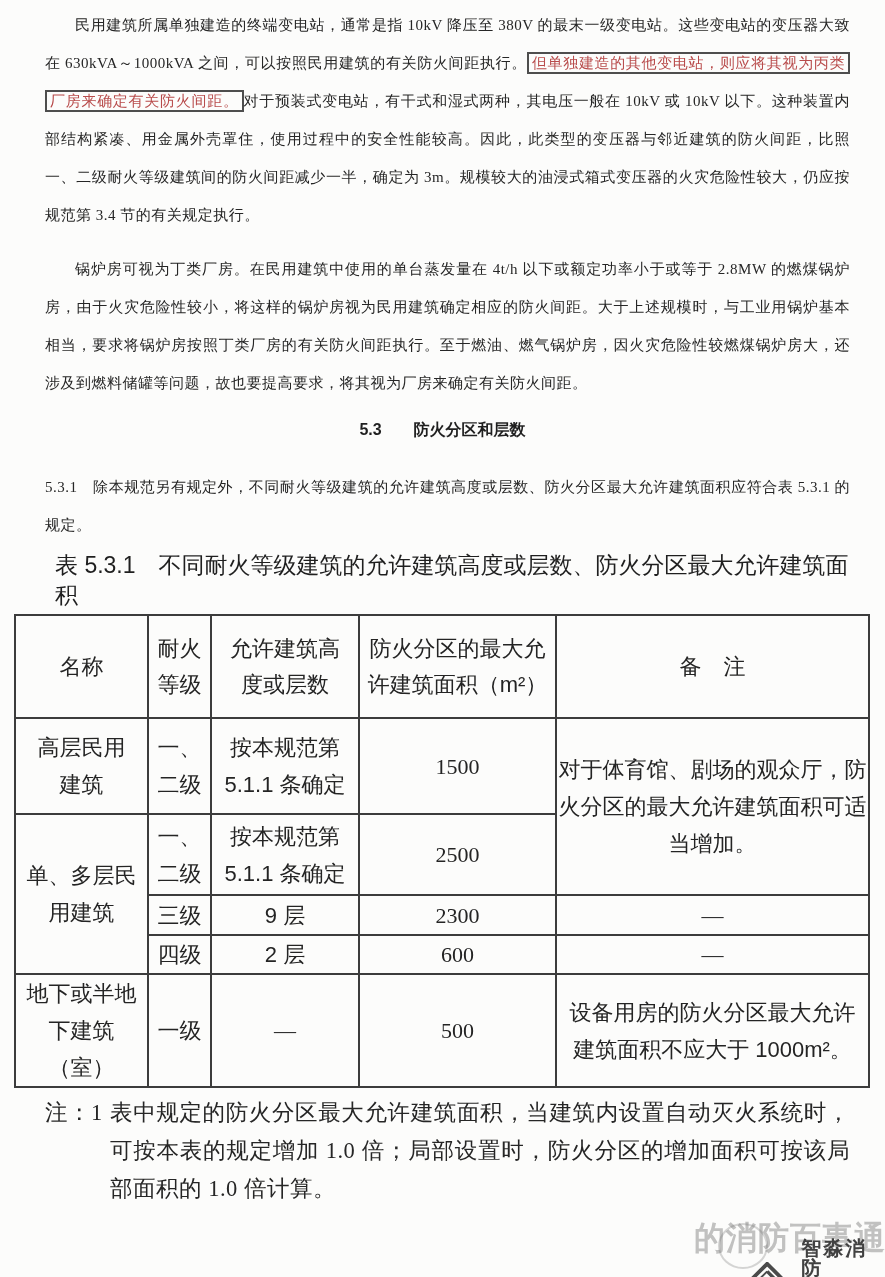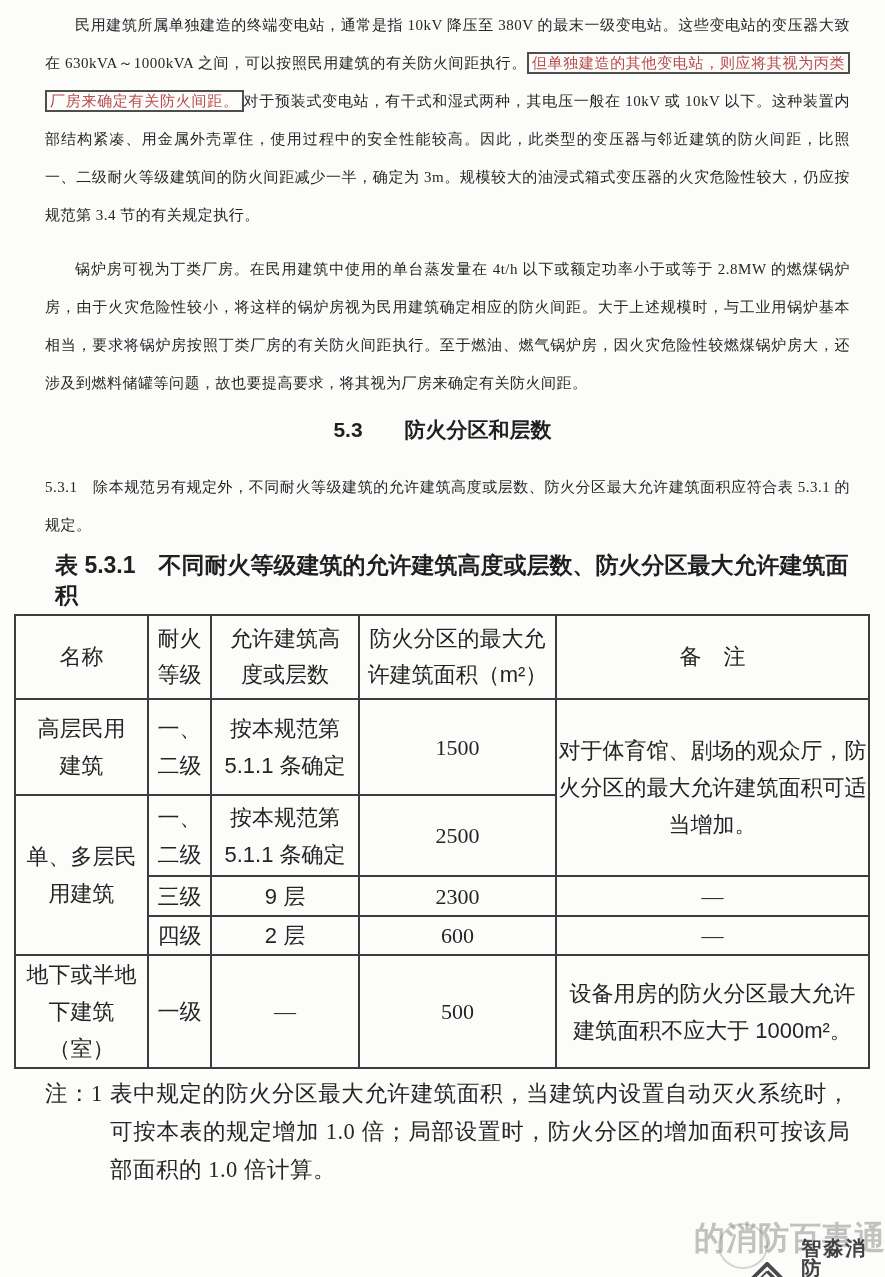--- a/index.html
+++ b/index.html
@@ -14,46 +14,46 @@
     text-align:justify;text-justify:inter-ideograph;letter-spacing:0.5px;font-family:Liberation Serif, serif;
   }
   .indent{text-indent:2em;}
   .p1{padding-top:6px;}
   .p2{margin-top:16px;}
   .hl{
     color:#b84b4b;border:2px solid #4e4e4e;padding:1px 3px;
     -webkit-box-decoration-break:clone;box-decoration-break:clone;
   }
   .section-heading{
-    margin:10px 0 0;text-align:center;font-size:21px;font-weight:bold;
+    margin:10px 0 0;text-align:center;font-size:16px;font-weight:bold;
     line-height:36px;color:#1f1f1f;
     font-family:"Liberation Sans","DejaVu Sans",sans-serif;
   }
   .clause{margin-top:20px;}
   .table-caption{
-    margin:6px 35px 0 55px;font-size:23px;font-weight:bold;line-height:30px;
+    margin:6px 35px 0 55px;font-size:23px;font-weight:normal;line-height:30px;
     color:#1f1f1f;font-family:"Liberation Sans","DejaVu Sans",sans-serif;
   }
   table.spec{
     border-collapse:collapse;table-layout:fixed;width:854px;margin:4px 0 0 14px;
     font-family:"Liberation Sans","DejaVu Sans",sans-serif;
   }
   table.spec th,table.spec td{
     border:2px solid #3c3c3c;text-align:center;vertical-align:middle;
     font-weight:normal;font-size:22px;line-height:37px;padding:0;
     white-space:pre-line;color:#242424;
   }
   table.spec th{line-height:36px;}
   th.h-area{font-size:21px;}
   td.num{font-family:"Liberation Serif","DejaVu Serif",serif;font-size:23px;}
   td.remark{
     text-align:left;padding:2px 10px 2px 13px;font-size:21px;line-height:40px;border-radius:27px;
   }
   td.dash{font-family:"Liberation Serif","DejaVu Serif",serif;}
-  tr.rh{height:84px;} tr.r1{height:96px;} tr.r2{height:81px;}
+  tr.rh{height:103px;} tr.r1{height:96px;} tr.r2{height:81px;}
   tr.r3{height:40px;} tr.r4{height:39px;} tr.r5{height:89px;}
   .note{
     display:flex;margin:6px 35px 0 45px;font-size:22.5px;line-height:38px;
     text-align:justify;letter-spacing:0.5px;
   }
   .note-label{flex:0 0 65px;}
   .note-body{flex:1;text-align:justify;}
   .ghost-text{
     position:absolute;left:694px;top:1218px;width:200px;
     font-size:31px;font-weight:bold;letter-spacing:1px;

